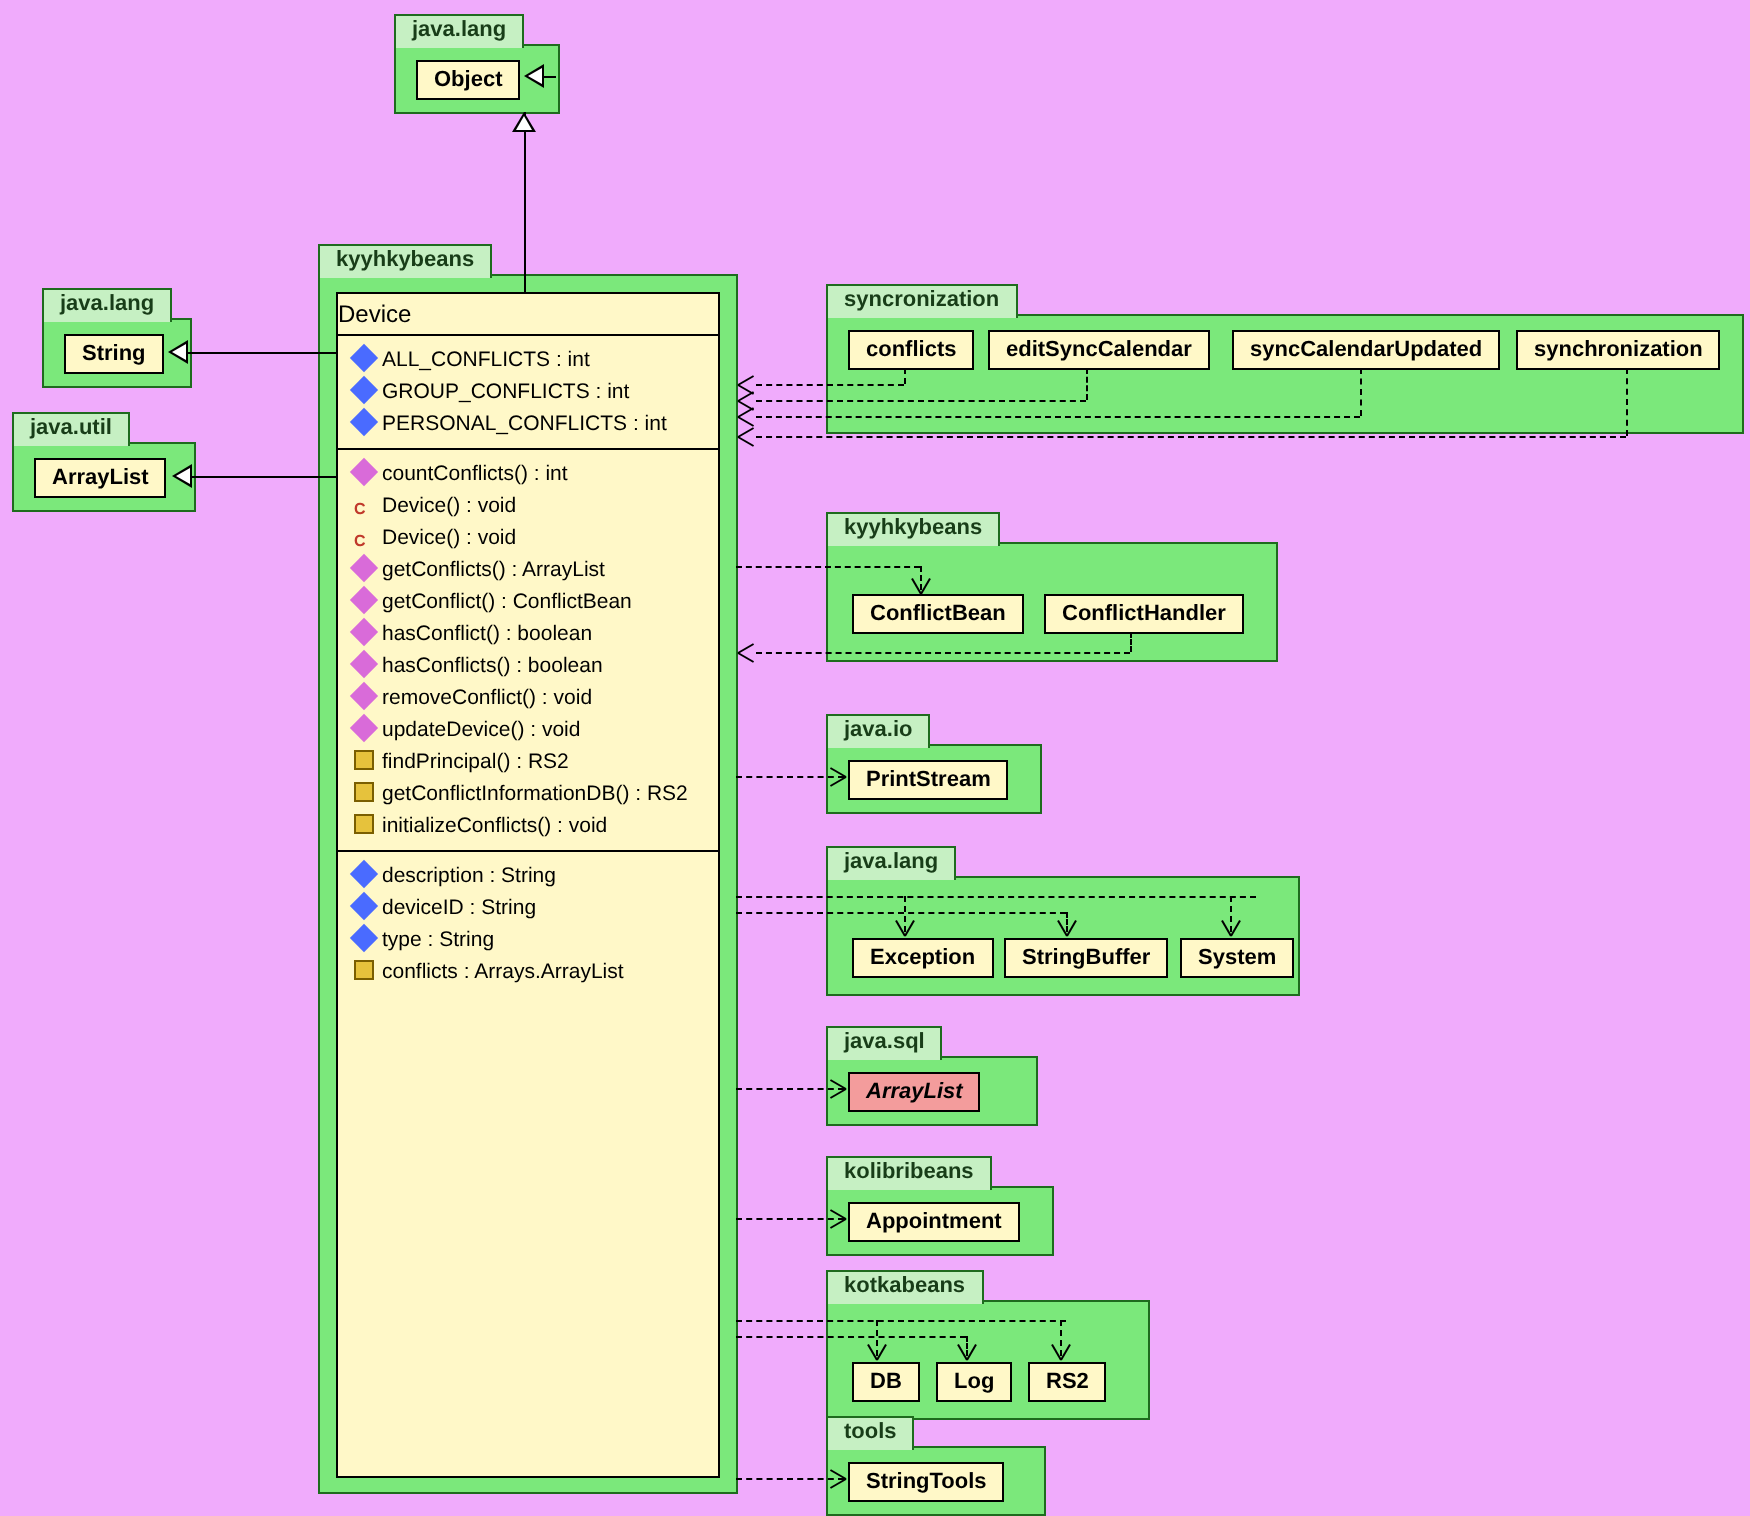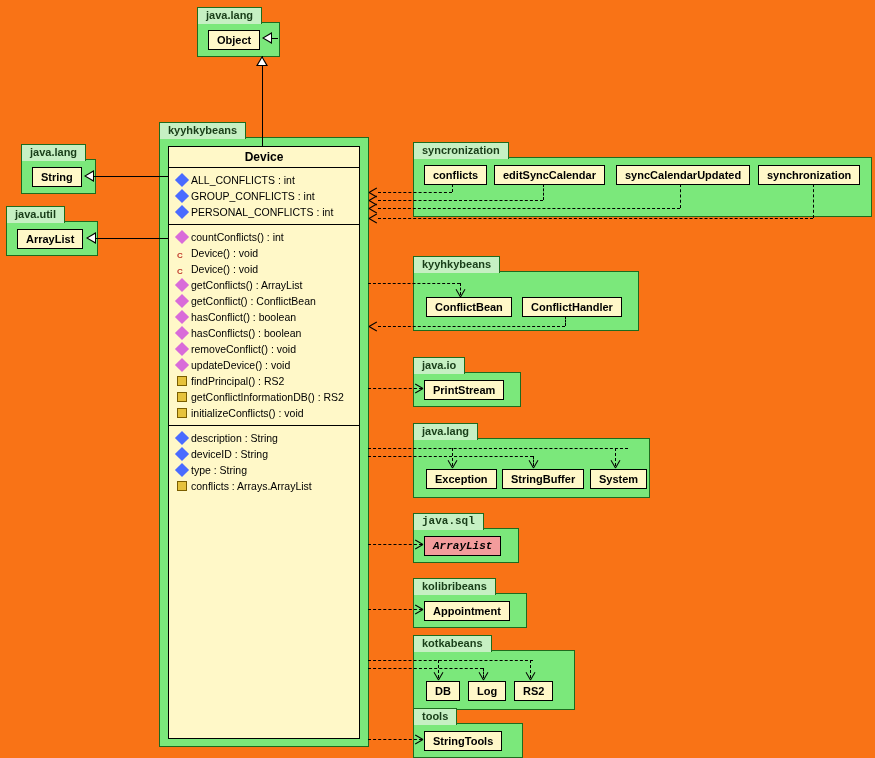--- a/index.html
+++ b/index.html
@@ -1,16 +1,16 @@
 <!DOCTYPE html>
 <html><head>
 <meta charset="utf-8">
 <style>
   html, body { margin: 0; padding: 0; background: #fff; font-family: Arial, Helvetica, sans-serif; }
-  #stage { position: relative; width: 875px; height: 758px; background: #f97316; }
+  #stage { position: relative; width: 875px; height: 758px; background: #f0abfc; }
 
   
   .pkg {
     position: absolute;
     background: #7be87b;
     border: 1px solid #1e6b1e;
   }
   .pkg-tab {
     position: absolute;
     top: -16px; left: -1px;
@@ -38,22 +38,21 @@
   }
   .elem.red { background: #f39c9c; font-style: italic; }
 
   
   .cls {
     position: absolute;
     background: #fff8c8;
     border: 1px solid #000;
   }
   .cls-title {
-    text-align: center;
-    font-weight: bold;
+    font-weight: normal;
     font-size: 12px;
     border-bottom: 1px solid #000;
     padding: 3px 0;
   }
   .cls-section {
     border-bottom: 1px solid #000;
   }
   .cls-row {
     font-size: 10.5px;
     padding: 1px 8px 1px 8px;
@@ -189,21 +188,21 @@
     <div class="elem" style="left:10px; top:7px;">PrintStream</div>
   </div>
 
   <div class="pkg" style="left:413px; top:438px; width:235px; height:58px;">
     <div class="pkg-tab">java.lang</div>
     <div class="elem" style="left:12px; top:30px;text-align:center;">Exception</div>
     <div class="elem" style="left:88px; top:30px;">StringBuffer</div>
     <div class="elem" style="left:176px; top:30px;">System</div>
   </div>
 
-  <div class="pkg" style="left:413px; top:528px; width:104px; height:33px;font-family:Liberation Mono, monospace;">
+  <div class="pkg" style="left:413px; top:528px; width:104px; height:33px;">
     <div class="pkg-tab">java.sql</div>
     <div class="elem red" style="left:10px; top:7px;">ArrayList</div>
   </div>
 
   <div class="pkg" style="left:413px; top:593px; width:112px; height:33px;">
     <div class="pkg-tab">kolibribeans</div>
     <div class="elem" style="left:10px; top:7px;">Appointment</div>
   </div>
 
   <div class="pkg" style="left:413px; top:650px; width:160px; height:58px;">

